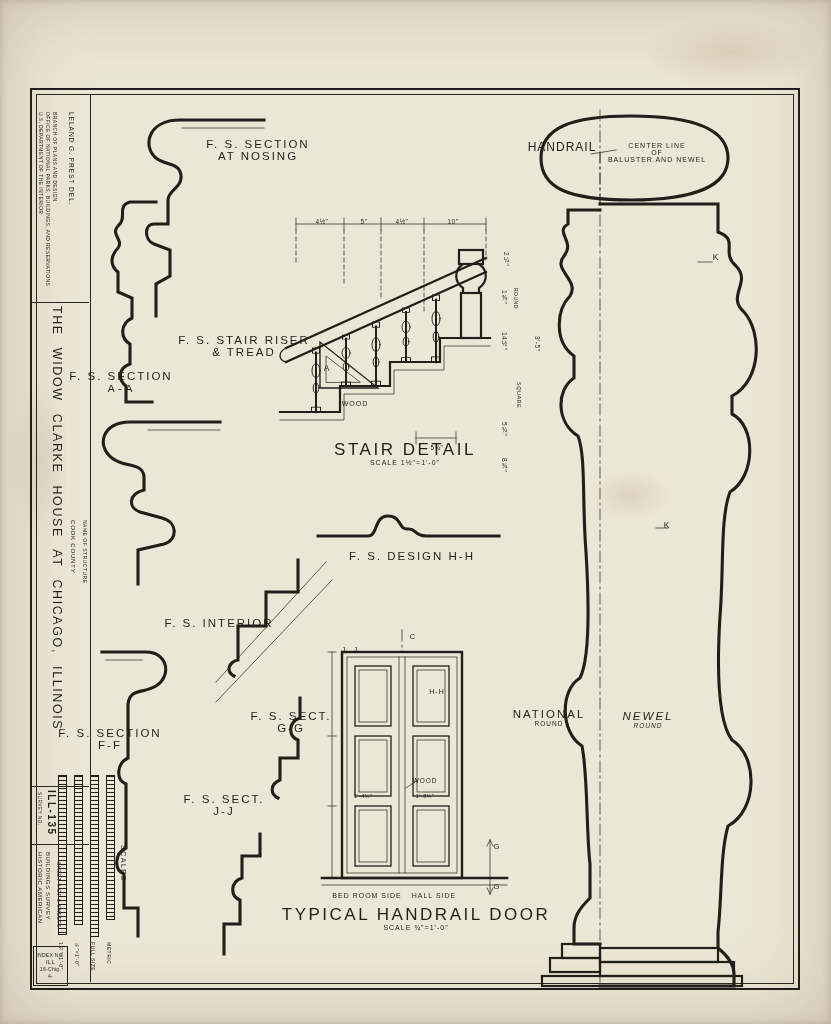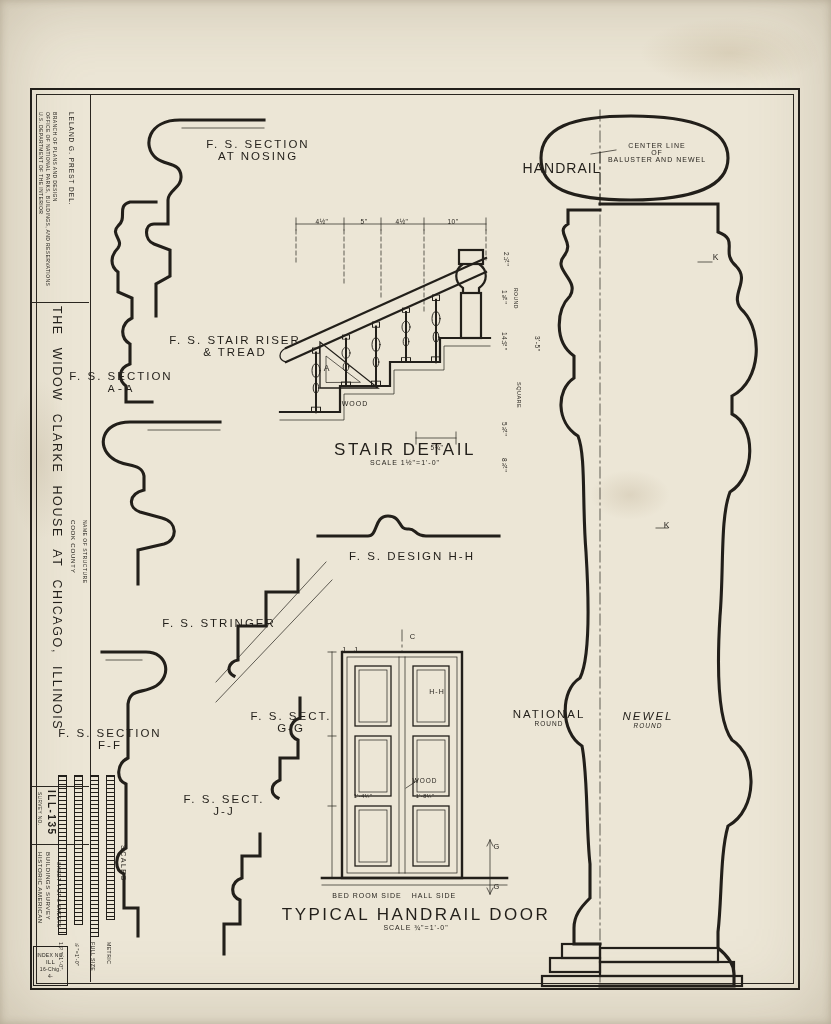--- a/index.html
+++ b/index.html
@@ -215,39 +215,39 @@
   <div class="lbl" style="left:258px;top:138px;">
     <span style="display:block;">F. S. SECTION</span>
     <span style="display:block;">AT NOSING</span>
   </div>
 
   <div class="lbl" style="left:121px;top:370px;">
     <span style="display:block;">F. S. SECTION</span>
     <span style="display:block;font-family:Liberation Mono, monospace;">A-A</span>
   </div>
 
-  <div class="lbl" style="left:235px;top:334px;">
+  <div class="lbl" style="left:244px;top:334px;">
     <span style="display:block;">F. S. STAIR RISER</span>
     <span style="display:block;">&amp; TREAD</span>
   </div>
 
   <div class="lbl lbl-lg" style="left:405px;top:440px;">STAIR DETAIL</div>
   <div class="lbl lbl-sm" style="left:405px;top:459px;">SCALE  1½"=1'-0"</div>
 
   <div class="lbl lbl-sm" style="left:355px;top:400px;">WOOD</div>
 
-  <div class="lbl lbl-sm" style="left:562px;top:160px;font-size:14px;text-align:right;">HANDRAIL</div>
+  <div class="lbl lbl-sm" style="left:562px;top:140px;font-size:12px;text-align:right;">HANDRAIL</div>
   <div class="lbl lbl-sm" style="left:657px;top:142px;">
     <span style="display:block;">CENTER LINE</span>
     <span style="display:block;">OF</span>
     <span style="display:block;">BALUSTER AND NEWEL</span>
   </div>
 
   <div class="lbl" style="left:412px;top:550px;">F. S. DESIGN H-H</div>
-  <div class="lbl" style="left:219px;top:617px;">F. S. STRINGER</div>
+  <div class="lbl" style="left:219px;top:617px;">F. S. INTERIOR</div>
 
   <div class="lbl" style="left:549px;top:708px;">
     <span style="display:block;">NATIONAL</span>
     <span style="display:block;font-size:6.5px;letter-spacing:1px;">ROUND</span>
   </div>
   <div class="lbl" style="left:648px;top:710px;font-style:italic;">
     <span style="display:block;">NEWEL</span>
     <span style="display:block;font-size:6.5px;letter-spacing:1px;">ROUND</span>
   </div>
 

